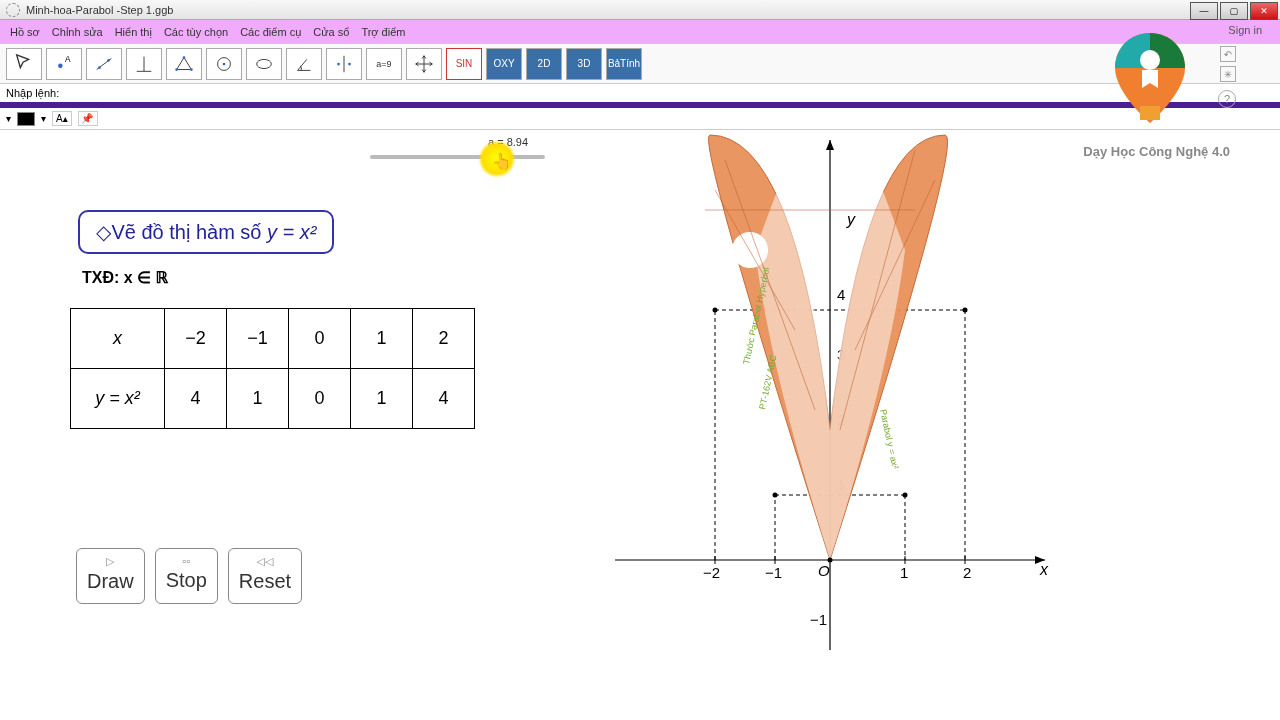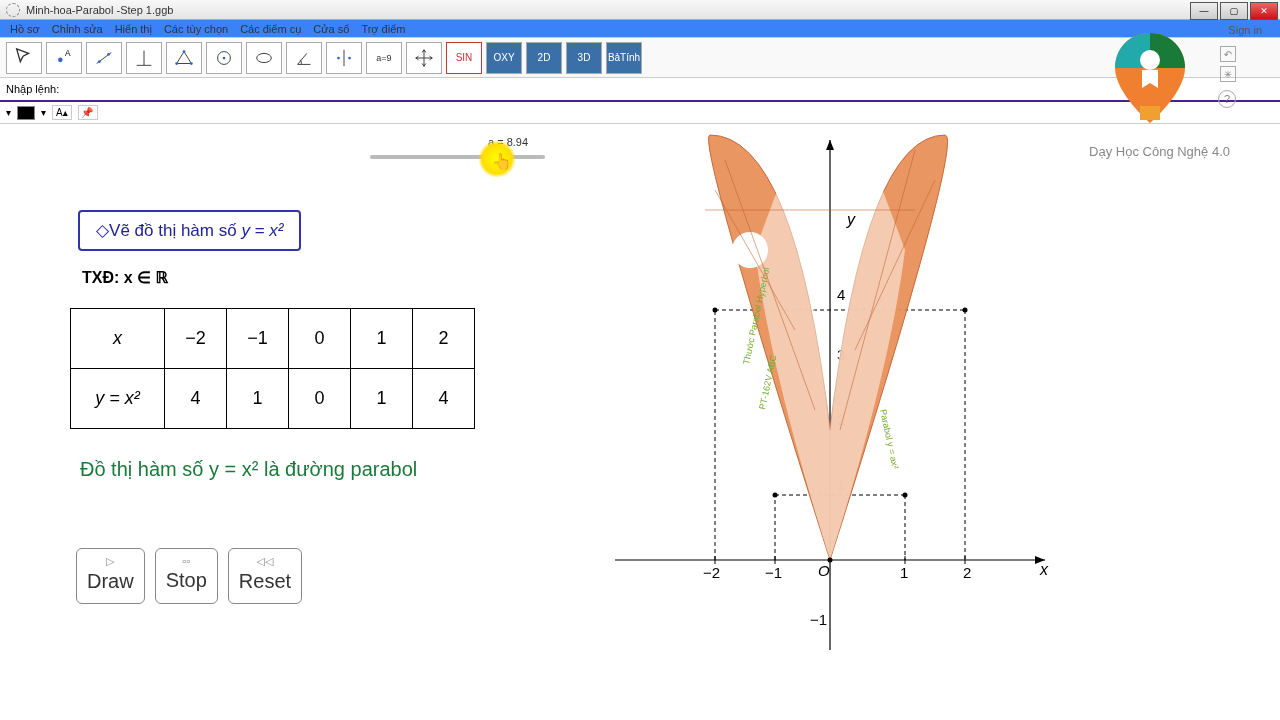--- a/index.html
+++ b/index.html
@@ -2,48 +2,48 @@
 <html><head>
 <meta charset="utf-8">
 <style>
 *{margin:0;padding:0;box-sizing:border-box;font-family:Arial,sans-serif}
 body{width:1280px;height:720px;background:#fff;overflow:hidden;position:relative}
 .titlebar{height:20px;background:linear-gradient(#f8f8f8,#e4e4e4);border-bottom:1px solid #aaa;display:flex;align-items:center;padding:0 6px;font-size:11px;color:#333}
 .titlebar .ico{width:14px;height:14px;margin-right:6px;border:1px dashed #888;border-radius:50%}
 .winbtns{position:absolute;right:2px;top:2px;display:flex;gap:2px}
 .winbtn{width:28px;height:18px;border:1px solid #555;font-size:9px;display:flex;align-items:center;justify-content:center;background:linear-gradient(#eee,#ccc)}
 .winbtn.close{background:linear-gradient(#e66,#c11);color:#fff}
-.menubar{height:18px;background:#3b82f6;border-bottom:1px solid #ccc;display:flex;align-items:center;font-size:11px;color:#333;padding:0 4px}
+.menubar{height:24px;background:#f0abfc;border-bottom:1px solid #ccc;display:flex;align-items:center;font-size:11px;color:#333;padding:0 4px}
 .menubar span{padding:0 6px;cursor:default}
 .signin{position:absolute;right:18px;top:24px;font-size:11px;color:#555}
 .toolbar{height:40px;background:#f9f9f9;border-bottom:1px solid #ccc;display:flex;align-items:center;padding:4px 6px;gap:4px}
 .tbtn{width:36px;height:32px;border:1px solid #aaa;background:#fff;display:flex;align-items:center;justify-content:center;font-size:10px;color:#333}
 .tbtn.blue{background:#3a6fa8;color:#fff;font-weight:normal}
 .tbtn.red{border-color:#c33;color:#c33}
 .tbtn svg{width:22px;height:22px}
-.inputbar{height:24px;border-bottom:2px solid #4c1d95;display:flex;align-items:center;font-size:11px;padding:0 6px}
+.inputbar{height:24px;border-bottom:6px solid #4c1d95;display:flex;align-items:center;font-size:11px;padding:0 6px}
 .inputbar input{flex:1;border:none;outline:none;font-size:11px;margin-left:4px}
 .stylebar{height:22px;border-bottom:1px solid #ccc;display:flex;align-items:center;padding:0 6px;gap:6px;font-size:10px}
 .swatch{width:18px;height:14px;background:#000;border:1px solid #888}
 .slider{position:absolute;left:370px;top:155px;width:175px;height:4px;background:#bbb;border-radius:2px}
 .slider .knob{position:absolute;left:73%;top:-6px;width:14px;height:14px;background:#39f;border-radius:50%}
 .slider-label{position:absolute;left:488px;top:136px;font-size:11px;color:#333}
 .highlight{position:absolute;left:478px;top:140px;width:38px;height:38px;background:radial-gradient(circle,#ff0 0%,#fd0 55%,rgba(255,221,0,0) 70%);border-radius:50%}
 .cursor-hand{position:absolute;left:492px;top:152px;font-size:16px}
-.titlebox{position:absolute;left:78px;top:210px;border:2px solid #33a;border-radius:4px;padding:8px 16px;color:#229;font-size:17px;font-family:'Times New Roman',serif}
+.titlebox{position:absolute;left:78px;top:210px;border:2px solid #33a;border-radius:10px;padding:8px 16px;color:#229;font-size:20px;font-family:'Times New Roman',serif}
 .txd{position:absolute;left:82px;top:268px;font-size:16px;font-family:'Times New Roman',serif}
 table.vals{position:absolute;left:70px;top:308px;border-collapse:collapse;font-family:'Times New Roman',serif}
 table.vals td{border:1.5px solid #000;width:62px;height:60px;text-align:center;font-size:18px}
 table.vals td.h{width:94px;font-style:italic}
 .caption{position:absolute;left:80px;top:452px;font-size:20px;color:#1a7a3a;font-family:'Times New Roman',serif;line-height:1.7}
 .btns{position:absolute;left:76px;top:548px;display:flex;gap:10px}
 .actbtn{border:1.5px solid #888;border-radius:6px;padding:6px 10px 10px;background:#fff;text-align:center;font-size:20px;color:#333;min-width:60px}
 .actbtn .sm{font-size:11px;color:#888;display:block;margin-bottom:2px}
 .logo{position:absolute;right:90px;top:28px;width:80px;height:100px}
-.brand{position:absolute;right:50px;top:144px;font-size:13px;color:#888;font-weight:normal}
+.brand{position:absolute;right:50px;top:144px;font-size:13px;color:#888;font-weight:bold}
 .graph{position:absolute;left:615px;top:130px;width:440px;height:560px}
 .smallbtns{position:absolute;right:44px;top:46px;display:flex;flex-direction:column;gap:4px}
 .smallbtns div{width:16px;height:16px;border:1px solid #aaa;font-size:10px;display:flex;align-items:center;justify-content:center;color:#888}
 .helpbtn{position:absolute;right:44px;top:90px;width:18px;height:18px;border:1px solid #aaa;border-radius:50%;font-size:11px;display:flex;align-items:center;justify-content:center;color:#888}
 </style>
 </head>
 <body>
 
 <div class="titlebar">
   <span class="ico"></span>
@@ -182,21 +182,20 @@
     <td>4</td>
     <td>1</td>
     <td>0</td>
     <td>1</td>
     <td>4</td>
   </tr>
 </tbody>
   </table>
 
 <div class="caption">
-  <div>Đồ thị hàm số y = x² là đường parabol</div>
 </div>
 
 <div class="btns">
   <div class="actbtn"><span class="sm">▷</span><span>Draw</span></div>
   <div class="actbtn"><span class="sm">▫▫</span><span>Stop</span></div>
   <div class="actbtn"><span class="sm">◁◁</span><span>Reset</span></div>
 </div>
 
 <div class="brand">Dạy Học Công Nghệ 4.0</div>
 

